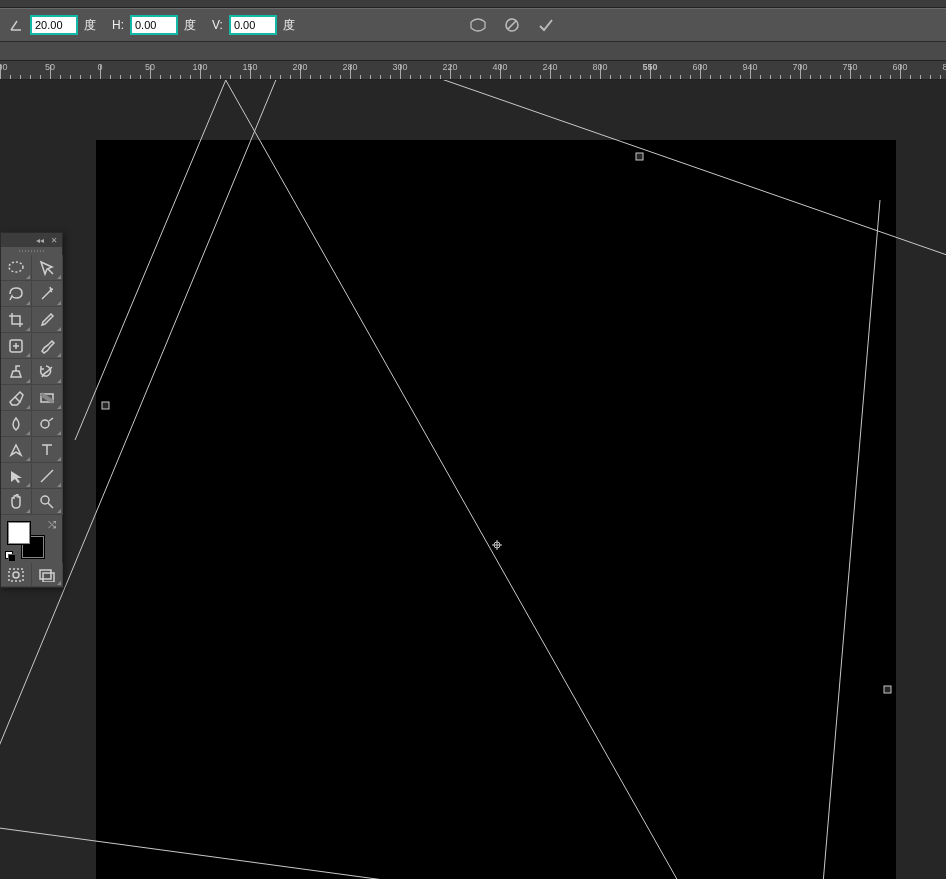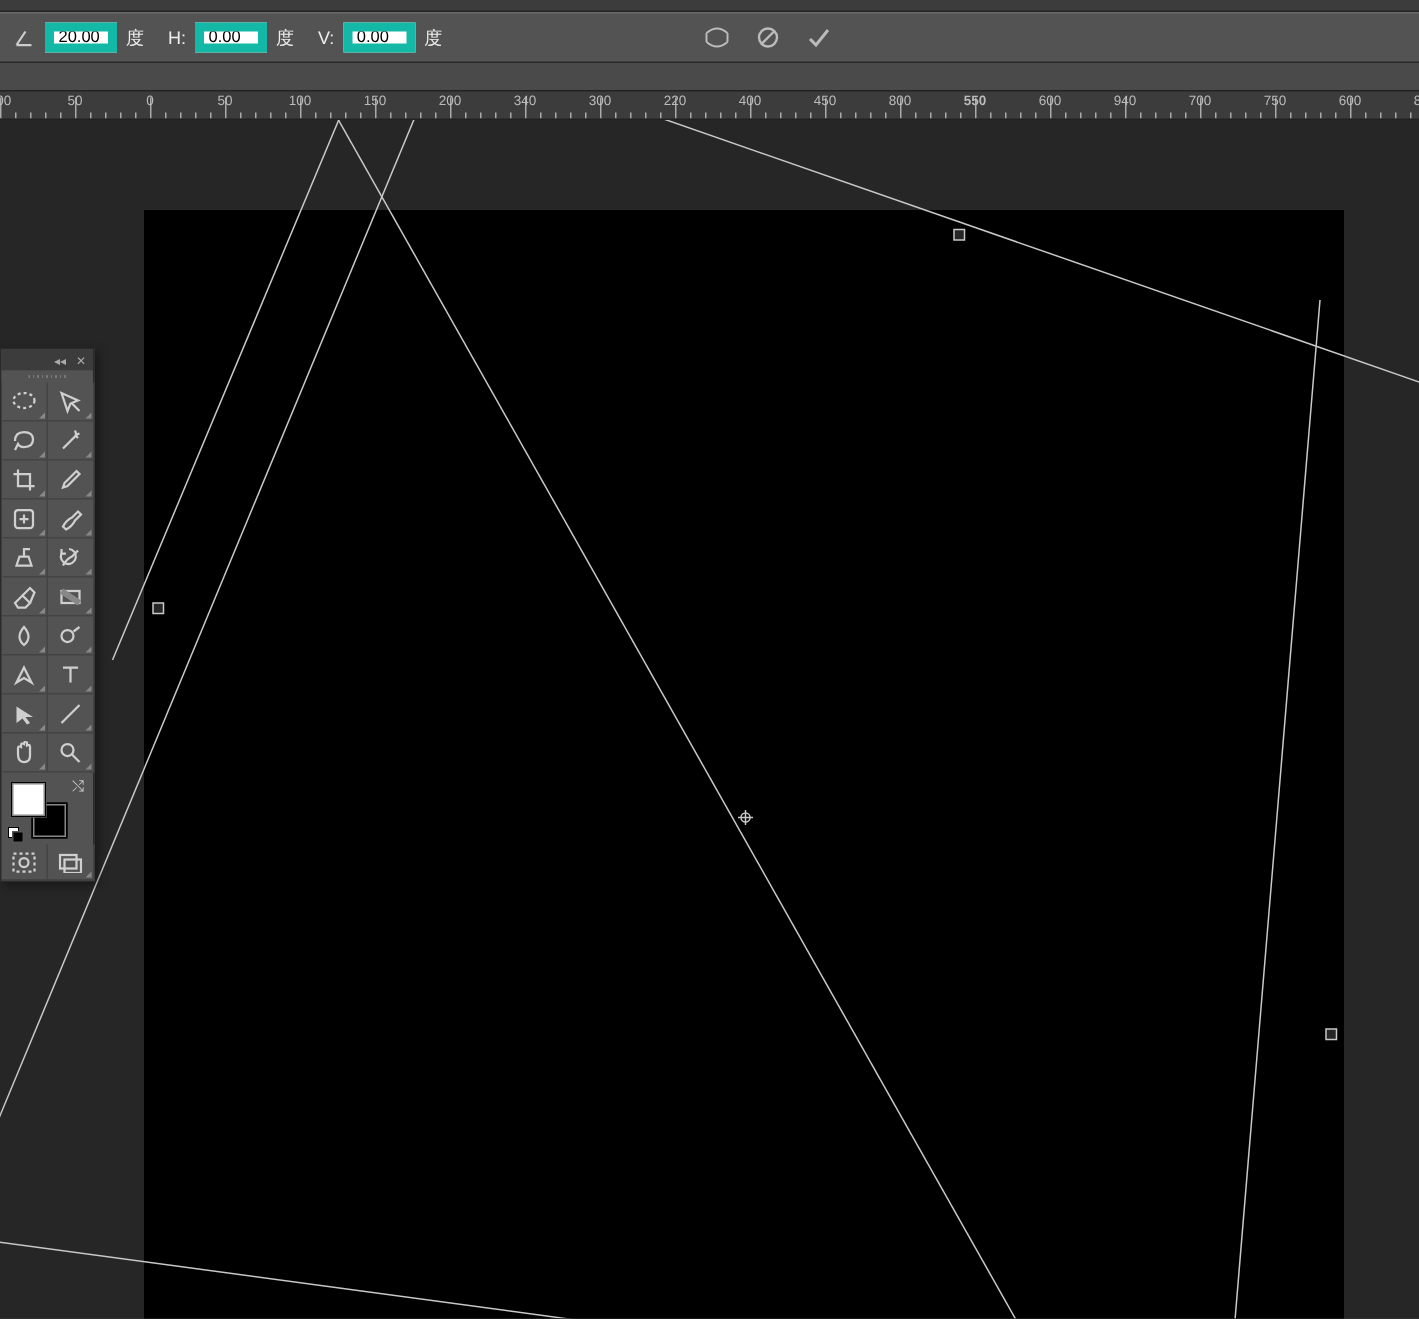--- a/index.html
+++ b/index.html
@@ -39,21 +39,21 @@
   }
   .optionsbar .skew-icon {
     width: 16px; height: 16px;
     display: flex; align-items: center; justify-content: center;
   }
   .optionsbar input.num {
     width: 48px;
     height: 20px;
     background: #fff;
     color: #000;
-    border: 6px solid #14b8a6;
+    border: 2px solid #14b8a6;
     font-size: 11px;
     padding: 1px 3px;
   }
   .optionsbar .unit {
     color: #eee;
     font-size: 12px;
     margin-right: 6px;
   }
   .optionsbar .lbl {
     color: #eee;
@@ -288,21 +288,21 @@
     <div class="tick minor" style="left: 270px;"></div>
     <div class="tick minor" style="left: 280px;"></div>
     <div class="tick minor" style="left: 290px;"></div>
     <div class="tick major" style="left: 300px;"></div>
     <div class="ticklabel" style="left: 300px;">200</div>
     <div class="tick minor" style="left: 310px;"></div>
     <div class="tick minor" style="left: 320px;"></div>
     <div class="tick minor" style="left: 330px;"></div>
     <div class="tick minor" style="left: 340px;"></div>
     <div class="tick major" style="left: 350px;"></div>
-    <div class="ticklabel" style="left: 350px;">340</div>
+    <div class="ticklabel" style="left: 350px;">280</div>
     <div class="tick minor" style="left: 360px;"></div>
     <div class="tick minor" style="left: 370px;"></div>
     <div class="tick minor" style="left: 380px;"></div>
     <div class="tick minor" style="left: 390px;"></div>
     <div class="tick major" style="left: 400px;"></div>
     <div class="ticklabel" style="left: 400px;">300</div>
     <div class="tick minor" style="left: 410px;"></div>
     <div class="tick minor" style="left: 420px;"></div>
     <div class="tick minor" style="left: 430px;"></div>
     <div class="tick minor" style="left: 440px;"></div>
@@ -312,21 +312,21 @@
     <div class="tick minor" style="left: 470px;"></div>
     <div class="tick minor" style="left: 480px;"></div>
     <div class="tick minor" style="left: 490px;"></div>
     <div class="tick major" style="left: 500px;"></div>
     <div class="ticklabel" style="left: 500px;">400</div>
     <div class="tick minor" style="left: 510px;"></div>
     <div class="tick minor" style="left: 520px;"></div>
     <div class="tick minor" style="left: 530px;"></div>
     <div class="tick minor" style="left: 540px;"></div>
     <div class="tick major" style="left: 550px;"></div>
-    <div class="ticklabel" style="left: 550px;">450</div>
+    <div class="ticklabel" style="left: 550px;">240</div>
     <div class="tick minor" style="left: 560px;"></div>
     <div class="tick minor" style="left: 570px;"></div>
     <div class="tick minor" style="left: 580px;"></div>
     <div class="tick minor" style="left: 590px;"></div>
     <div class="tick major" style="left: 600px;"></div>
     <div class="ticklabel" style="left: 600px;">800</div>
     <div class="tick minor" style="left: 610px;"></div>
     <div class="tick minor" style="left: 620px;"></div>
     <div class="tick minor" style="left: 630px;"></div>
     <div class="tick minor" style="left: 640px;"></div>

